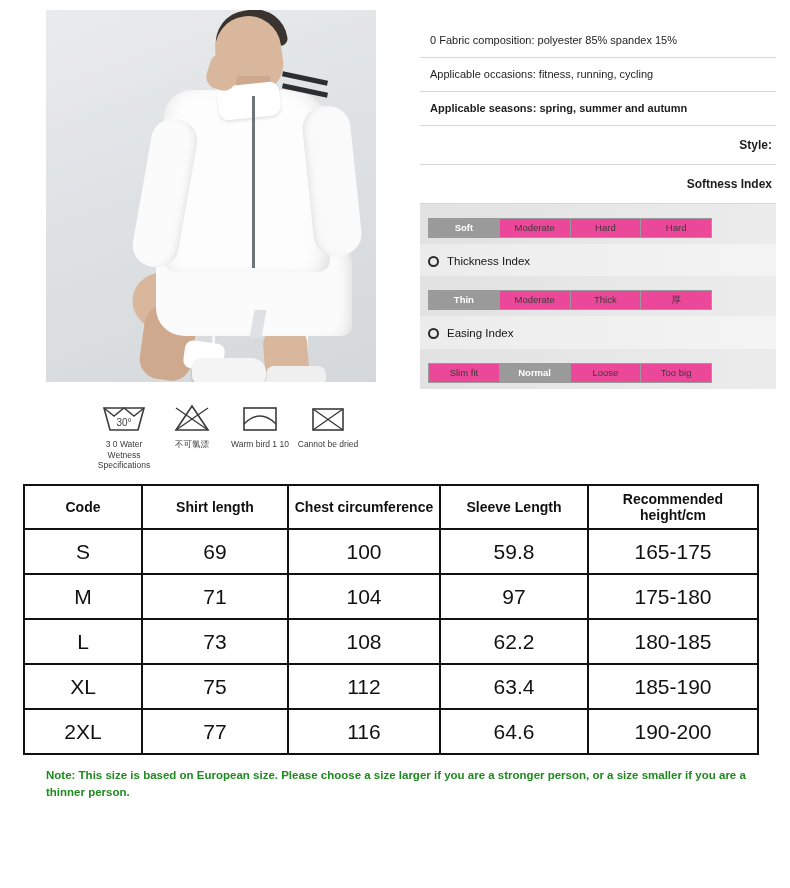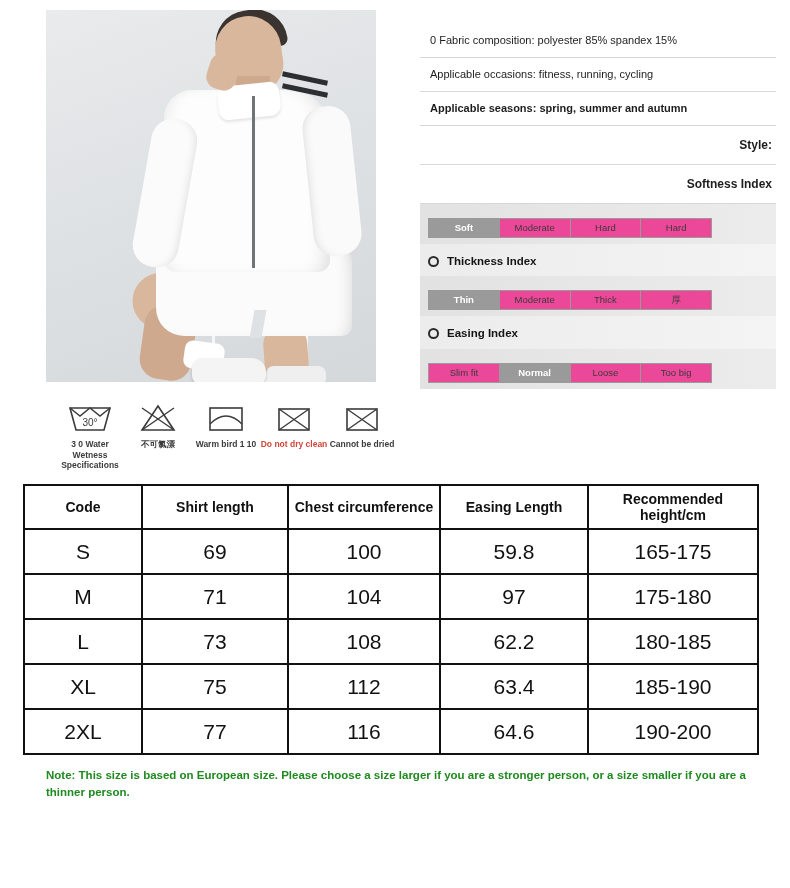--- a/index.html
+++ b/index.html
@@ -110,21 +110,20 @@
     justify-content: center;
   }
   .care-item { width: 68px; text-align: center; }
   .care-svg { height: 34px; }
   .care-label {
     font-size: 8.5px;
     color: #3b3b3b;
     line-height: 1.25;
     margin-top: 5px;
     font-family: "Liberation Sans", sans-serif;
-    font-weight: bold;
   }
   .care-label.red { color: #d1453a; }
 
   
   .right {
     width: 370px;
     padding: 24px 14px 0 0;
   }
   .spec-row {
     border-bottom: 1px solid #d7d7d7;
@@ -163,21 +162,21 @@
   }
   .idx-head {
     display: flex; align-items: center;
     padding: 10px 0 8px 8px;
     background: linear-gradient(to right,#ececec,#f4f4f4);
   }
   .idx-dot {
     width: 11px; height: 11px; border-radius: 50%;
     border: 2px solid #2b2b2b; margin-right: 8px; flex: none;
   }
-  .idx-title { font-size: 11.5px; font-weight: bold; color: #141414; line-height: 1.25; }
+  .idx-title { font-size: 11.5px; font-weight: normal; color: #141414; line-height: 1.25; }
 
   
   table.size {
     border-collapse: collapse;
     width: 734px;
     margin: 6px 0 0 23px;
     table-layout: fixed;
   }
   table.size th, table.size td {
     border: 2px solid #111;
@@ -269,29 +268,20 @@
         <div class="care-item">
           <div class="care-svg">
             <svg width="48" height="34" viewBox="0 0 48 34">
               <rect x="8" y="8" width="32" height="22" fill="none" stroke="#3b3b3b" stroke-width="1.6"></rect>
               <path d="M8 24 Q24 8 40 24" fill="none" stroke="#3b3b3b" stroke-width="1.4"></path>
             </svg>
           </div>
           <div class="care-label">Warm bird 1 10</div>
         </div>
 
-        <div class="care-item">
-          <div class="care-svg">
-            <svg width="48" height="34" viewBox="0 0 48 34">
-              <rect x="9" y="9" width="30" height="21" fill="none" stroke="#3b3b3b" stroke-width="1.6"></rect>
-              <path d="M9 9 L39 30 M39 9 L9 30" stroke="#3b3b3b" stroke-width="1.4"></path>
-            </svg>
-          </div>
-          <div class="care-label red">Do not dry clean</div>
-        </div>
 
         <div class="care-item">
           <div class="care-svg">
             <svg width="48" height="34" viewBox="0 0 48 34">
               <rect x="9" y="9" width="30" height="21" fill="none" stroke="#3b3b3b" stroke-width="1.6"></rect>
               <path d="M9 9 L39 30 M39 9 L9 30" stroke="#3b3b3b" stroke-width="1.4"></path>
             </svg>
           </div>
           <div class="care-label">Cannot be dried</div>
         </div>
@@ -359,21 +349,21 @@
         <col class="c2">
         <col class="c3">
         <col class="c4">
         <col class="c5">
       </colgroup>
     <thead>
       <tr>
         <th>Code</th>
         <th>Shirt length</th>
         <th>Chest circumference</th>
-        <th>Easing Length</th>
+        <th>Sleeve Length</th>
         <th>Recommended height/cm</th>
       </tr>
     </thead>
     <tbody>
       <tr>
         <td>S</td>
         <td>69</td>
         <td>100</td>
         <td>59.8</td>
         <td>165-175</td>

